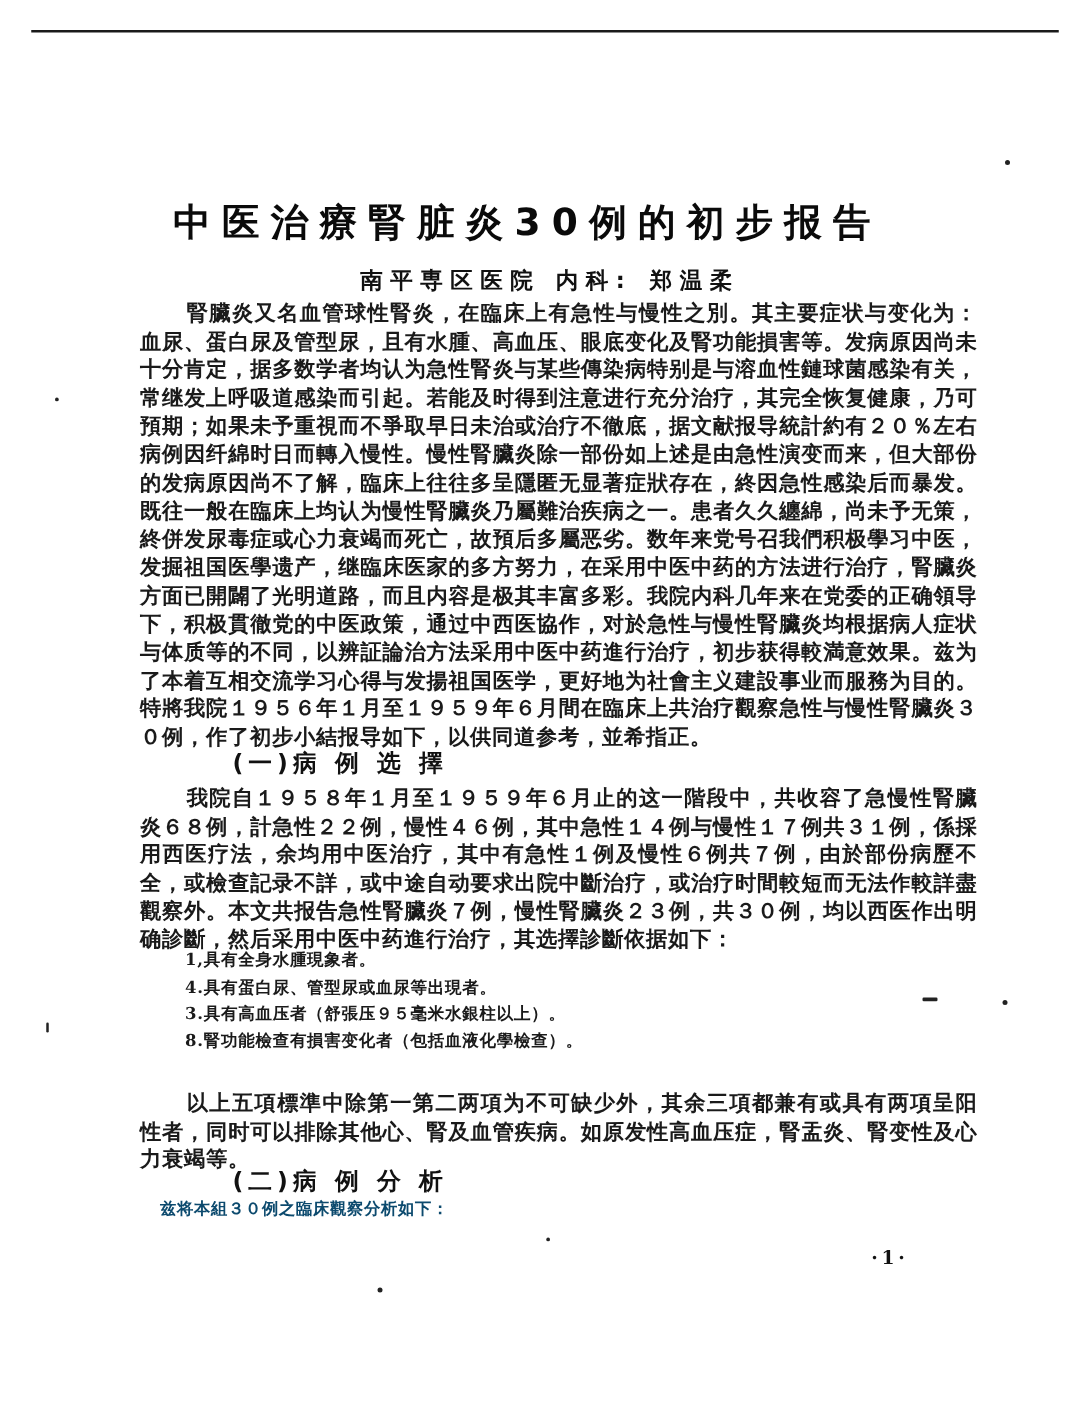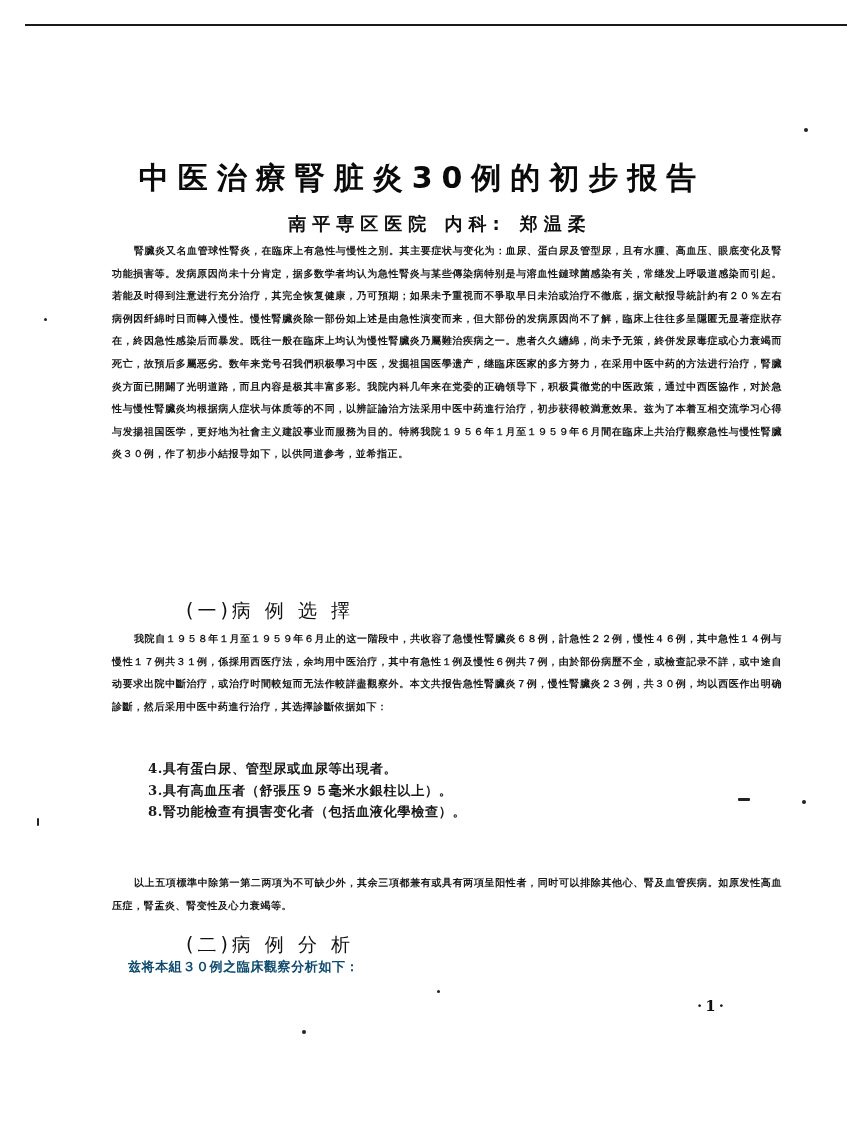--- a/index.html
+++ b/index.html
@@ -15,27 +15,27 @@
   }
   .title-dot { position: absolute; left: 150px; top: 178px; width: 3px; height: 3px; background:#222; border-radius: 50%; }
   .byline {
     position: absolute; left: 0; width: 866px; top: 212px; text-align: center;
     font-size: 18px; font-weight: bold; letter-spacing: 6px; color: #111;
     font-family: "DejaVu Sans", "Liberation Sans", sans-serif;
   }
   .byline span { margin-left: 14px; }
   .body-text {
     position: absolute; left: 112px; width: 670px;
-    font-size: 10px; line-height: 22.6px; font-weight: bold; color: #1a1a1a; letter-spacing: 0.6px;
+    font-size: 17px; line-height: 22.6px; font-weight: bold; color: #1a1a1a; letter-spacing: 0.6px;
     font-family: "DejaVu Serif", "Liberation Serif", serif;
   }
   .para { margin: 0; text-indent: 2.2em; text-align: justify; }
   .intro { top: 240px; }
   .section-heading {
-    position: absolute; font-size: 19px; font-weight: normal; letter-spacing: 4px; color:#111;
+    position: absolute; font-size: 19px; font-weight: bold; letter-spacing: 4px; color:#111;
     font-family: "DejaVu Sans", "Liberation Sans", sans-serif;
   }
   .sec1 { left: 186px; top: 598px; }
   .sec2 { left: 186px; top: 932px; text-align: right; }
   .sec1-text { top: 628px; }
   .criteria { position: absolute; left: 148px; top: 758px; font-size: 13.2px; line-height: 21.5px; font-weight: bold; color:#1a1a1a; letter-spacing: 0.6px; }
   .criteria div { margin: 0; }
   .closing { top: 872px; }
   .sec2-text { position: absolute; left: 128px; top: 958px; font-size: 13px; font-weight: bold; color:#0c4a6e; letter-spacing: 0.6px; }
   .page-number { position: absolute; left: 697px; top: 997px; font-size: 15px; font-weight: bold; color:#111; letter-spacing: 3px; }
@@ -57,20 +57,21 @@
   <p class="para">腎臟炎又名血管球性腎炎，在臨床上有急性与慢性之別。其主要症状与变化为：血尿、蛋白尿及管型尿，且有水腫、高血压、眼底变化及腎功能損害等。发病原因尚未十分肯定，据多数学者均认为急性腎炎与某些傳染病特别是与溶血性鏈球菌感染有关，常继发上呼吸道感染而引起。若能及时得到注意进行充分治疗，其完全恢复健康，乃可預期；如果未予重視而不爭取早日未治或治疗不徹底，据文献报导統計約有２０％左右病例因纤綿时日而轉入慢性。慢性腎臟炎除一部份如上述是由急性演变而来，但大部份的发病原因尚不了解，臨床上往往多呈隱匿无显著症狀存在，終因急性感染后而暴发。既往一般在臨床上均认为慢性腎臟炎乃屬難治疾病之一。患者久久纏綿，尚未予无策，終併发尿毒症或心力衰竭而死亡，故預后多屬恶劣。数年来党号召我們积极學习中医，发掘祖国医學遗产，继臨床医家的多方努力，在采用中医中药的方法进行治疗，腎臟炎方面已開闢了光明道路，而且内容是极其丰富多彩。我院内科几年来在党委的正确領导下，积极貫徹党的中医政策，通过中西医協作，对於急性与慢性腎臟炎均根据病人症状与体质等的不同，以辨証論治方法采用中医中药進行治疗，初步获得較満意效果。兹为了本着互相交流学习心得与发揚祖国医学，更好地为社會主义建設事业而服務为目的。特將我院１９５６年１月至１９５９年６月間在臨床上共治疗觀察急性与慢性腎臟炎３０例，作了初步小結报导如下，以供同道参考，並希指正。</p>
 </div>
 
 <div class="section-heading sec1">(一)病 例 选 擇</div>
 
 <div class="body-text sec1-text">
   <p class="para">我院自１９５８年１月至１９５９年６月止的这一階段中，共收容了急慢性腎臟炎６８例，計急性２２例，慢性４６例，其中急性１４例与慢性１７例共３１例，係採用西医疗法，余均用中医治疗，其中有急性１例及慢性６例共７例，由於部份病歷不全，或檢查記录不詳，或中途自动要求出院中斷治疗，或治疗时間較短而无法作較詳盡觀察外。本文共报告急性腎臟炎７例，慢性腎臟炎２３例，共３０例，均以西医作出明确診斷，然后采用中医中药進行治疗，其选擇診斷依据如下：</p>
 </div>
 
 <div class="criteria">
+  <div>1,具有全身水腫現象者。</div>
   <div>4.具有蛋白尿、管型尿或血尿等出現者。</div>
   <div>3.具有高血压者（舒張压９５毫米水銀柱以上）。</div>
   <div>8.腎功能檢查有損害变化者（包括血液化學檢查）。</div>
 </div>
 
 <div class="body-text closing">
   <p class="para">以上五項標準中除第一第二两項为不可缺少外，其余三項都兼有或具有两項呈阳性者，同时可以排除其他心、腎及血管疾病。如原发性高血压症，腎盂炎、腎变性及心力衰竭等。</p>
 </div>
 
 <div class="section-heading sec2">(二)病 例 分 析</div>

